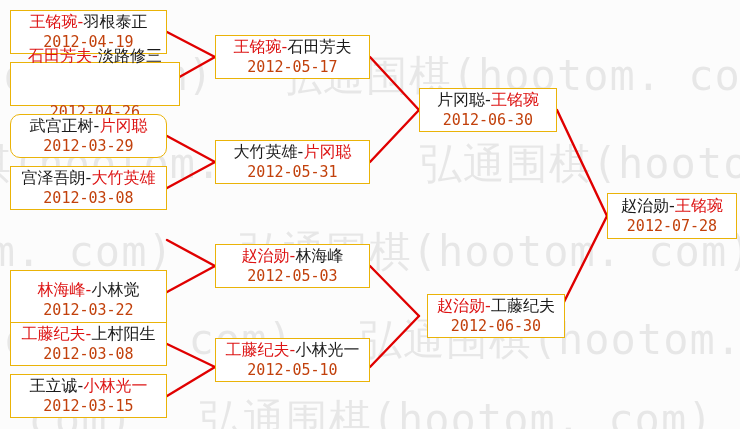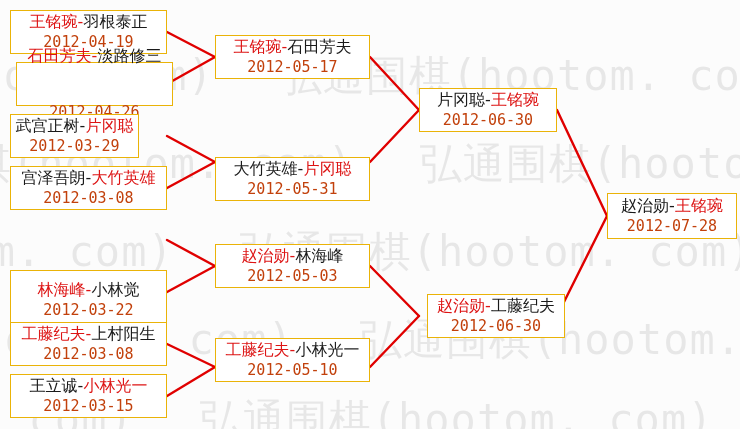--- a/index.html
+++ b/index.html
@@ -60,25 +60,25 @@
       <line x1="370" y1="367" x2="419" y2="316"></line>
       <line x1="557" y1="110" x2="607" y2="216"></line>
       <line x1="557" y1="316" x2="607" y2="216"></line>
     </g>
   </svg>
 
   <div class="box" style="left:10px;top:10px;width:157px;height:44px;">
     <div class="names"><span data-c="red">王铭琬</span><span data-c="red">-</span><span data-c="black">羽根泰正</span></div>
     <div class="date">2012-04-19</div>
   </div>
-  <div class="box" style="left:16px;top:62px;width:157px;height:44px;gap:36px;">
+  <div class="box" style="left:10px;top:62px;width:170px;height:44px;gap:36px;">
     <div class="names"><span data-c="red">石田芳夫</span><span data-c="red">-</span><span data-c="black">淡路修三</span></div>
     <div class="date">2012-04-26</div>
   </div>
-  <div class="box" style="left:10px;top:114px;width:129px;height:44px;">
+  <div class="box" style="left:10px;top:114px;width:157px;height:44px;border-radius:10px;">
     <div class="names"><span data-c="black">武宫正树</span><span data-c="black">-</span><span data-c="red">片冈聪</span></div>
     <div class="date">2012-03-29</div>
   </div>
   <div class="box" style="left:10px;top:166px;width:157px;height:44px;">
     <div class="names"><span data-c="black">宫泽吾朗</span><span data-c="black">-</span><span data-c="red">大竹英雄</span></div>
     <div class="date">2012-03-08</div>
   </div>
   <div class="box" style="left:10px;top:270px;width:157px;height:60px;">
     <div class="names"><span data-c="red">林海峰</span><span data-c="red">-</span><span data-c="black">小林觉</span></div>
     <div class="date">2012-03-22</div>
@@ -89,21 +89,21 @@
   </div>
   <div class="box" style="left:10px;top:374px;width:157px;height:44px;">
     <div class="names"><span data-c="black">王立诚</span><span data-c="black">-</span><span data-c="red">小林光一</span></div>
     <div class="date">2012-03-15</div>
   </div>
 
   <div class="box" style="left:215px;top:35px;width:155px;height:44px;">
     <div class="names"><span data-c="red">王铭琬</span><span data-c="red">-</span><span data-c="black">石田芳夫</span></div>
     <div class="date">2012-05-17</div>
   </div>
-  <div class="box" style="left:215px;top:140px;width:155px;height:44px;margin-top:17px;">
+  <div class="box" style="left:215px;top:140px;width:155px;height:44px;">
     <div class="names"><span data-c="black">大竹英雄</span><span data-c="black">-</span><span data-c="red">片冈聪</span></div>
     <div class="date">2012-05-31</div>
   </div>
   <div class="box" style="left:215px;top:244px;width:155px;height:44px;">
     <div class="names"><span data-c="red">赵治勋</span><span data-c="red">-</span><span data-c="black">林海峰</span></div>
     <div class="date">2012-05-03</div>
   </div>
   <div class="box" style="left:215px;top:338px;width:155px;height:44px;">
     <div class="names"><span data-c="red">工藤纪夫</span><span data-c="red">-</span><span data-c="black">小林光一</span></div>
     <div class="date">2012-05-10</div>

